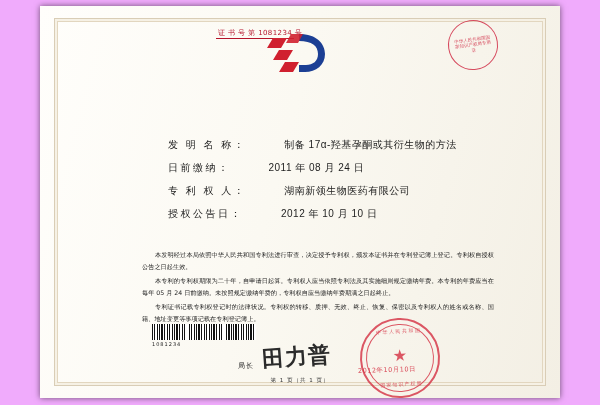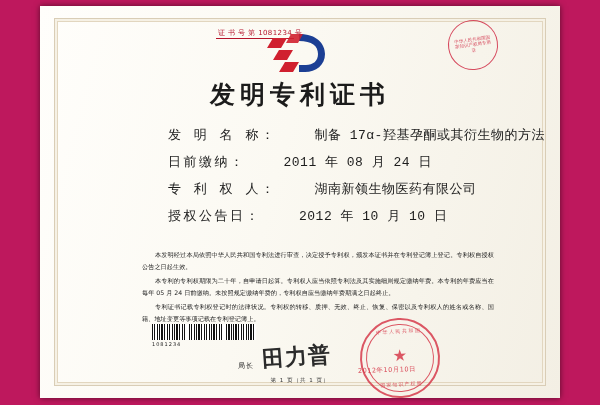--- a/index.html
+++ b/index.html
@@ -10,21 +10,21 @@
   body {
     width: 600px;
     height: 405px;
     overflow: hidden;
     font-family: "DejaVu Sans", sans-serif;
   }
   .page {
     position: relative;
     width: 600px;
     height: 405px;
-    background: #be185d;
+    background: #f0abfc;
   }
   
   .paper {
     position: absolute;
     left: 40px;
     top: 6px;
     width: 520px;
     height: 392px;
     background: #fdfcf7;
     box-shadow: 0 0 6px rgba(0,0,0,0.55);
@@ -103,24 +103,24 @@
     text-align: center;
     font-family: "DejaVu Serif", serif;
     font-size: 25px;
     letter-spacing: 5px;
     color: #1b1b1b;
     font-weight: bold;
   }
   .fields {
     position: absolute;
     left: 128px;
-    top: 120px;
+    top: 132px;
     width: 300px;
-    font-family: Liberation Mono, monospace;
-    font-size: 13px;
+    font-family: Liberation Sans, sans-serif;
+    font-size: 10px;
     color: #1d1d1d;
   }
   .field-row {
     display: flex;
     align-items: baseline;
     margin-bottom: 9px;
     white-space: nowrap;
   }
   .field-label {
     letter-spacing: 2.5px;
@@ -273,21 +273,20 @@
     <div class="logo">
       <svg viewBox="0 0 70 44" width="70" height="44" aria-hidden="true">
         <path d="M34 2 C52 2, 60 12, 60 22 C60 33, 51 40, 40 40 L34 40 L34 33 L41 33 C48 33, 53 29, 53 22 C53 14, 47 9, 34 9 Z" fill="#1c3f94"></path>
         <path d="M8 6 L22 6 L16 16 L2 16 Z" fill="#d0202f"></path>
         <path d="M14 18 L28 18 L22 28 L8 28 Z" fill="#d0202f"></path>
         <path d="M20 30 L34 30 L28 40 L14 40 Z" fill="#d0202f"></path>
         <path d="M26 2 L38 2 L33 11 L21 11 Z" fill="#d0202f" opacity="0.9"></path>
       </svg>
     </div>
 
-    <div class="title">发明专利证书</div>
 
     <div class="fields">
       <div class="field-row">
         <span class="field-label">发 明 名 称：</span>
         <span class="field-value">制备 17α-羟基孕酮或其衍生物的方法</span>
       </div>
       <div class="field-row">
         <span class="field-label">日前缴纳：</span>
         <span class="field-value">2011 年 08 月 24 日</span>
       </div>

